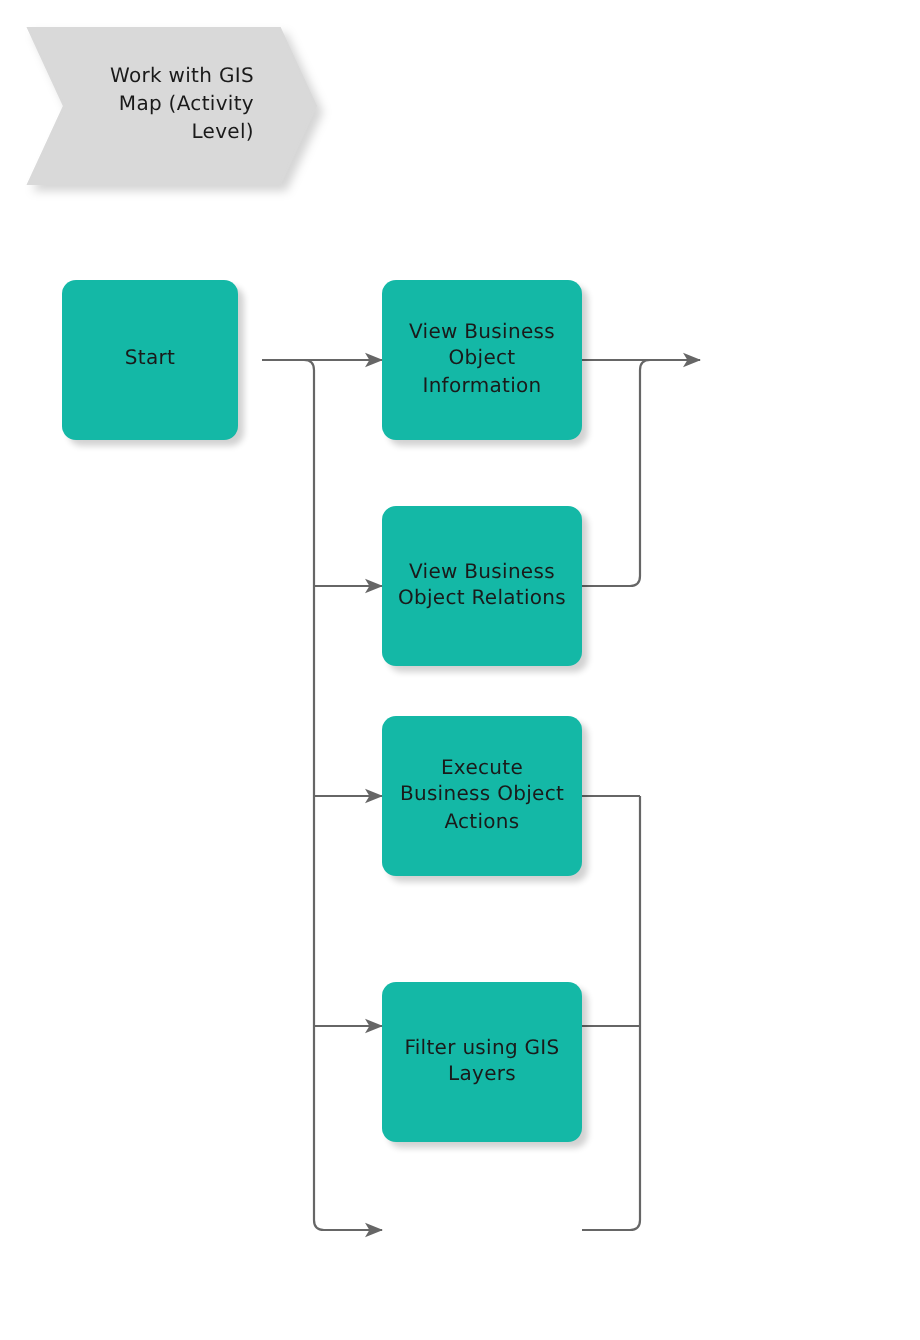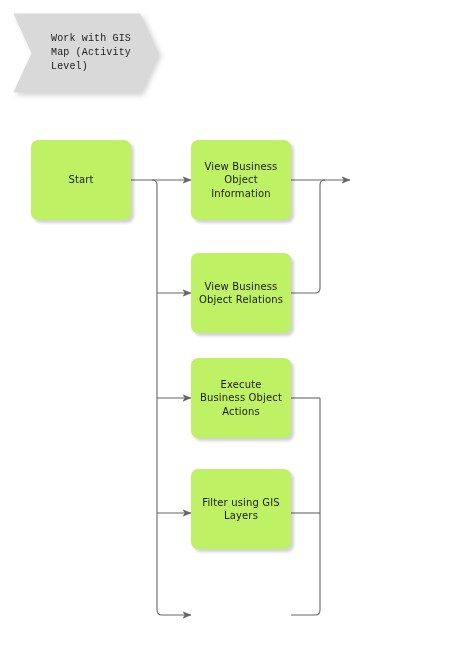--- a/index.html
+++ b/index.html
@@ -28,21 +28,21 @@
     pointer-events: none;
   }
   .node {
     position: absolute;
     box-sizing: border-box;
     display: flex;
     align-items: center;
     justify-content: center;
     text-align: center;
     border-radius: 7px;
-    background: #bef264;
+    background: #14b8a6;
     color: #1a1a1a;
     font-size: 10px;
     line-height: 13.5px;
     letter-spacing: 0.15px;
     box-shadow: 3px 3px 3px rgba(0,0,0,0.18);
     white-space: pre-line;
     padding: 0 5px;
   }
   #title-banner {
     position: absolute;
@@ -59,29 +59,28 @@
   }
   #title-banner-label {
     position: absolute;
     left: 12px;
     top: 12px;
     width: 148px;
     height: 82px;
     display: flex;
     align-items: center;
     justify-content: center;
-    text-align: left;
+    text-align: right;
     font-size: 10px;
     line-height: 14px;
     color: #1a1a1a;
     letter-spacing: 0.15px;
     white-space: pre-line;
     padding-left: 10px;
     box-sizing: border-box;
-    font-family: Liberation Mono, monospace;
   }
 </style>
 </head>
 <body>
 
 <div id="diagram-root">
 
   <div id="title-banner">
     <svg viewBox="0 0 148 82" xmlns="http://www.w3.org/2000/svg">
       <polygon points="2,2 128,2 146,41 128,80 2,80 20,41" fill="#d9d9d9" stroke="#d9d9d9" stroke-width="1"></polygon>
@@ -109,21 +108,21 @@
       <path d="M157,513 L191,513" marker-end="url(#arrowhead)"></path>
 
       <path d="M291,180 L350,180" marker-end="url(#arrowhead)"></path>
       <path d="M291,293 L315,293 Q320,293 320,288 L320,185 Q320,180 325,180"></path>
       <path d="M291,398 L320,398"></path>
       <path d="M291,513 L320,513"></path>
       <path d="M291,615 L315,615 Q320,615 320,610 L320,398"></path>
     </g>
   </svg>
 
-  <div class="node" style="left:31px; top:140px; width:100px; height:80px;">
+  <div class="node" style="left:31px; top:140px; width:88px; height:80px;">
     <span>Start</span>
   </div>
 
   <div class="node" style="left:191px; top:140px; width:100px; height:80px;">
     <span>View Business
 Object
 Information</span>
   </div>
 
 
@@ -131,19 +130,19 @@
     <span>View Business
 Object Relations</span>
   </div>
 
   <div class="node" style="left:191px; top:358px; width:100px; height:80px;">
     <span>Execute
 Business Object
 Actions</span>
   </div>
 
-  <div class="node" style="left:191px; top:469px; width:100px; height:80px;">
+  <div class="node" style="left:191px; top:491px; width:100px; height:80px;">
     <span>Filter using GIS
 Layers</span>
   </div>
 
 
 </div>
 
 </body></html>

